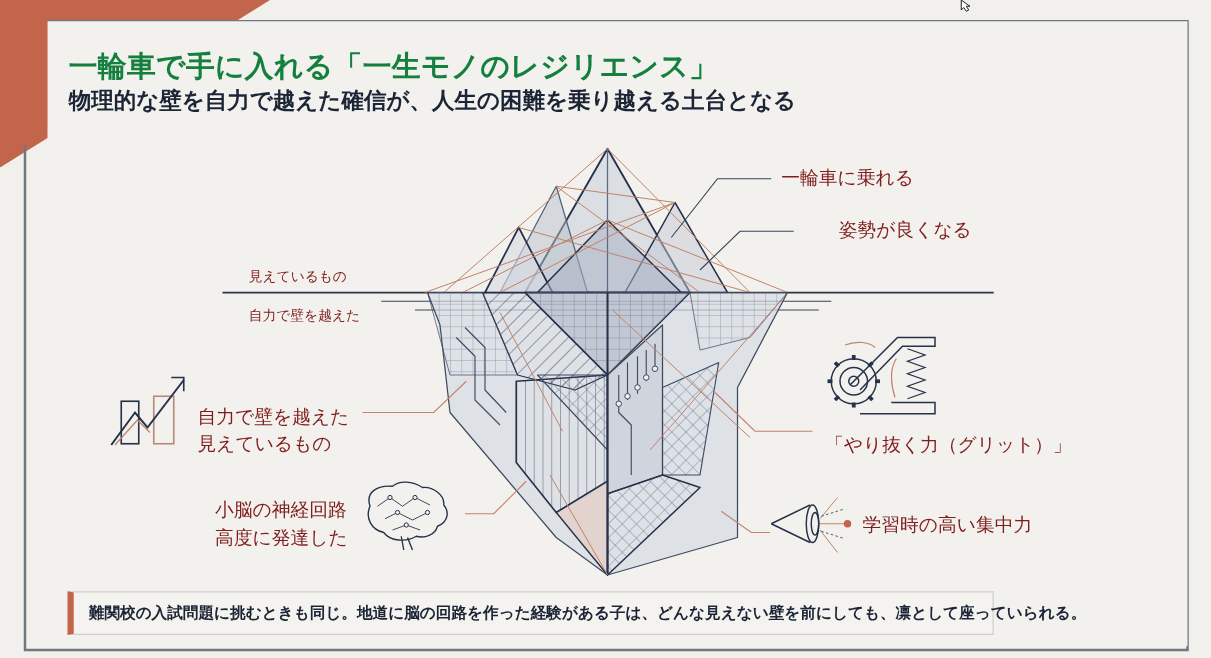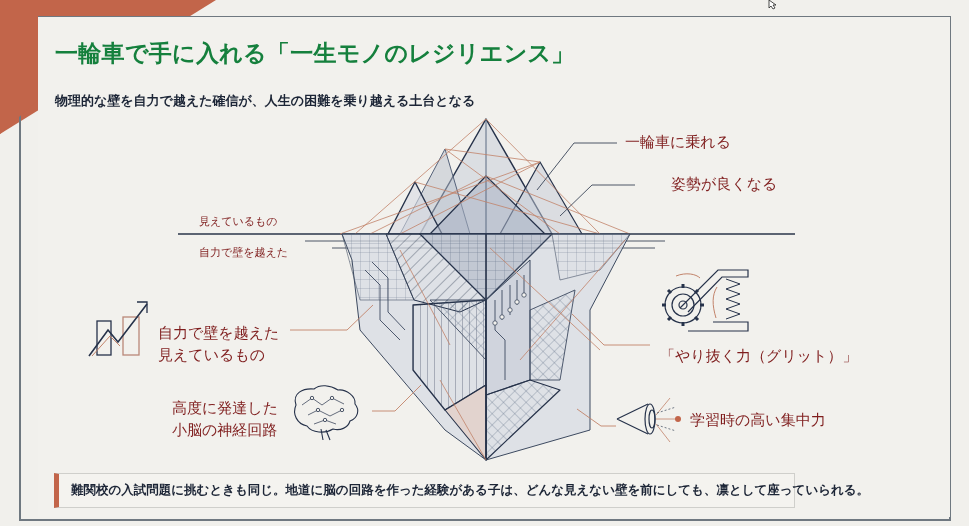--- a/index.html
+++ b/index.html
@@ -26,22 +26,22 @@
   .corner2 {
     position:absolute; left:0; top:0; width:38px; height:134px;
     background:#c2654a;
     clip-path: polygon(0 0, 38px 0, 38px 100px, 0 134px);
   }
   .title {
     position:absolute; left:55px; top:38px;
     font-size:23px; font-weight:bold; color:#15803d; white-space:nowrap; letter-spacing:0.3px;
   }
   .subtitle {
-    position:absolute; left:55px; top:92px;
-    font-size:13px; font-weight:bold; color:#1c2536; white-space:nowrap;
+    position:absolute; left:55px; top:68px;
+    font-size:18px; font-weight:bold; color:#1c2536; white-space:nowrap;
   }
   .lbl { position:absolute; font-weight:normal; color:#7f1d1d; white-space:nowrap; }
   .lbl.md { font-size:15px; }
   .lbl.sm { font-size:11px; }
   .lbl.two { line-height:22px; }
   svg.art { position:absolute; left:0; top:0; }
   .note {
     position:absolute; left:54px; top:473px; width:741px; height:35px;
     box-sizing:border-box; border:1px solid #cfcfcb; border-left:5px solid #c2654a;
     background:#f4f3ef; padding:0 0 0 12px; display:flex; align-items:center;
@@ -214,22 +214,22 @@
 <div class="lbl sm" style="left:199px;top:245px;">自力で壁を越えた</div>
 
 <div class="lbl md" style="left:625px;top:133px;">一輪車に乗れる</div>
 <div class="lbl md" style="left:643px;top:175px;margin-left:28px;">姿勢が良くなる</div>
 
 <div class="lbl md two" style="left:158px;top:309px;margin-top:13px;">
   <div>自力で壁を越えた</div>
   <div>見えているもの</div>
 </div>
 <div class="lbl md two" style="left:172px;top:397px;">
+  <div>小脳の神経回路</div>
   <div>高度に発達した</div>
-  <div>小脳の神経回路</div>
 </div>
 <div class="lbl md" style="left:660px;top:347px;">「やり抜く力（グリット）」</div>
 <div class="lbl md" style="left:690px;top:411px;">学習時の高い集中力</div>
 
 <div class="note">
   <span>難関校の入試問題に挑むときも同じ。地道に脳の回路を作った経験がある子は、どんな見えない壁を前にしても、凛として座っていられる。</span>
 </div>
 
 <svg class="cursor" width="14" height="10" viewBox="0 0 14 10">
   <path d="M1 0 L1 8 L3 6 L5 9 L7 8 L5 5 L8 5 Z" fill="#fff" stroke="#222" stroke-width="0.8"></path>

